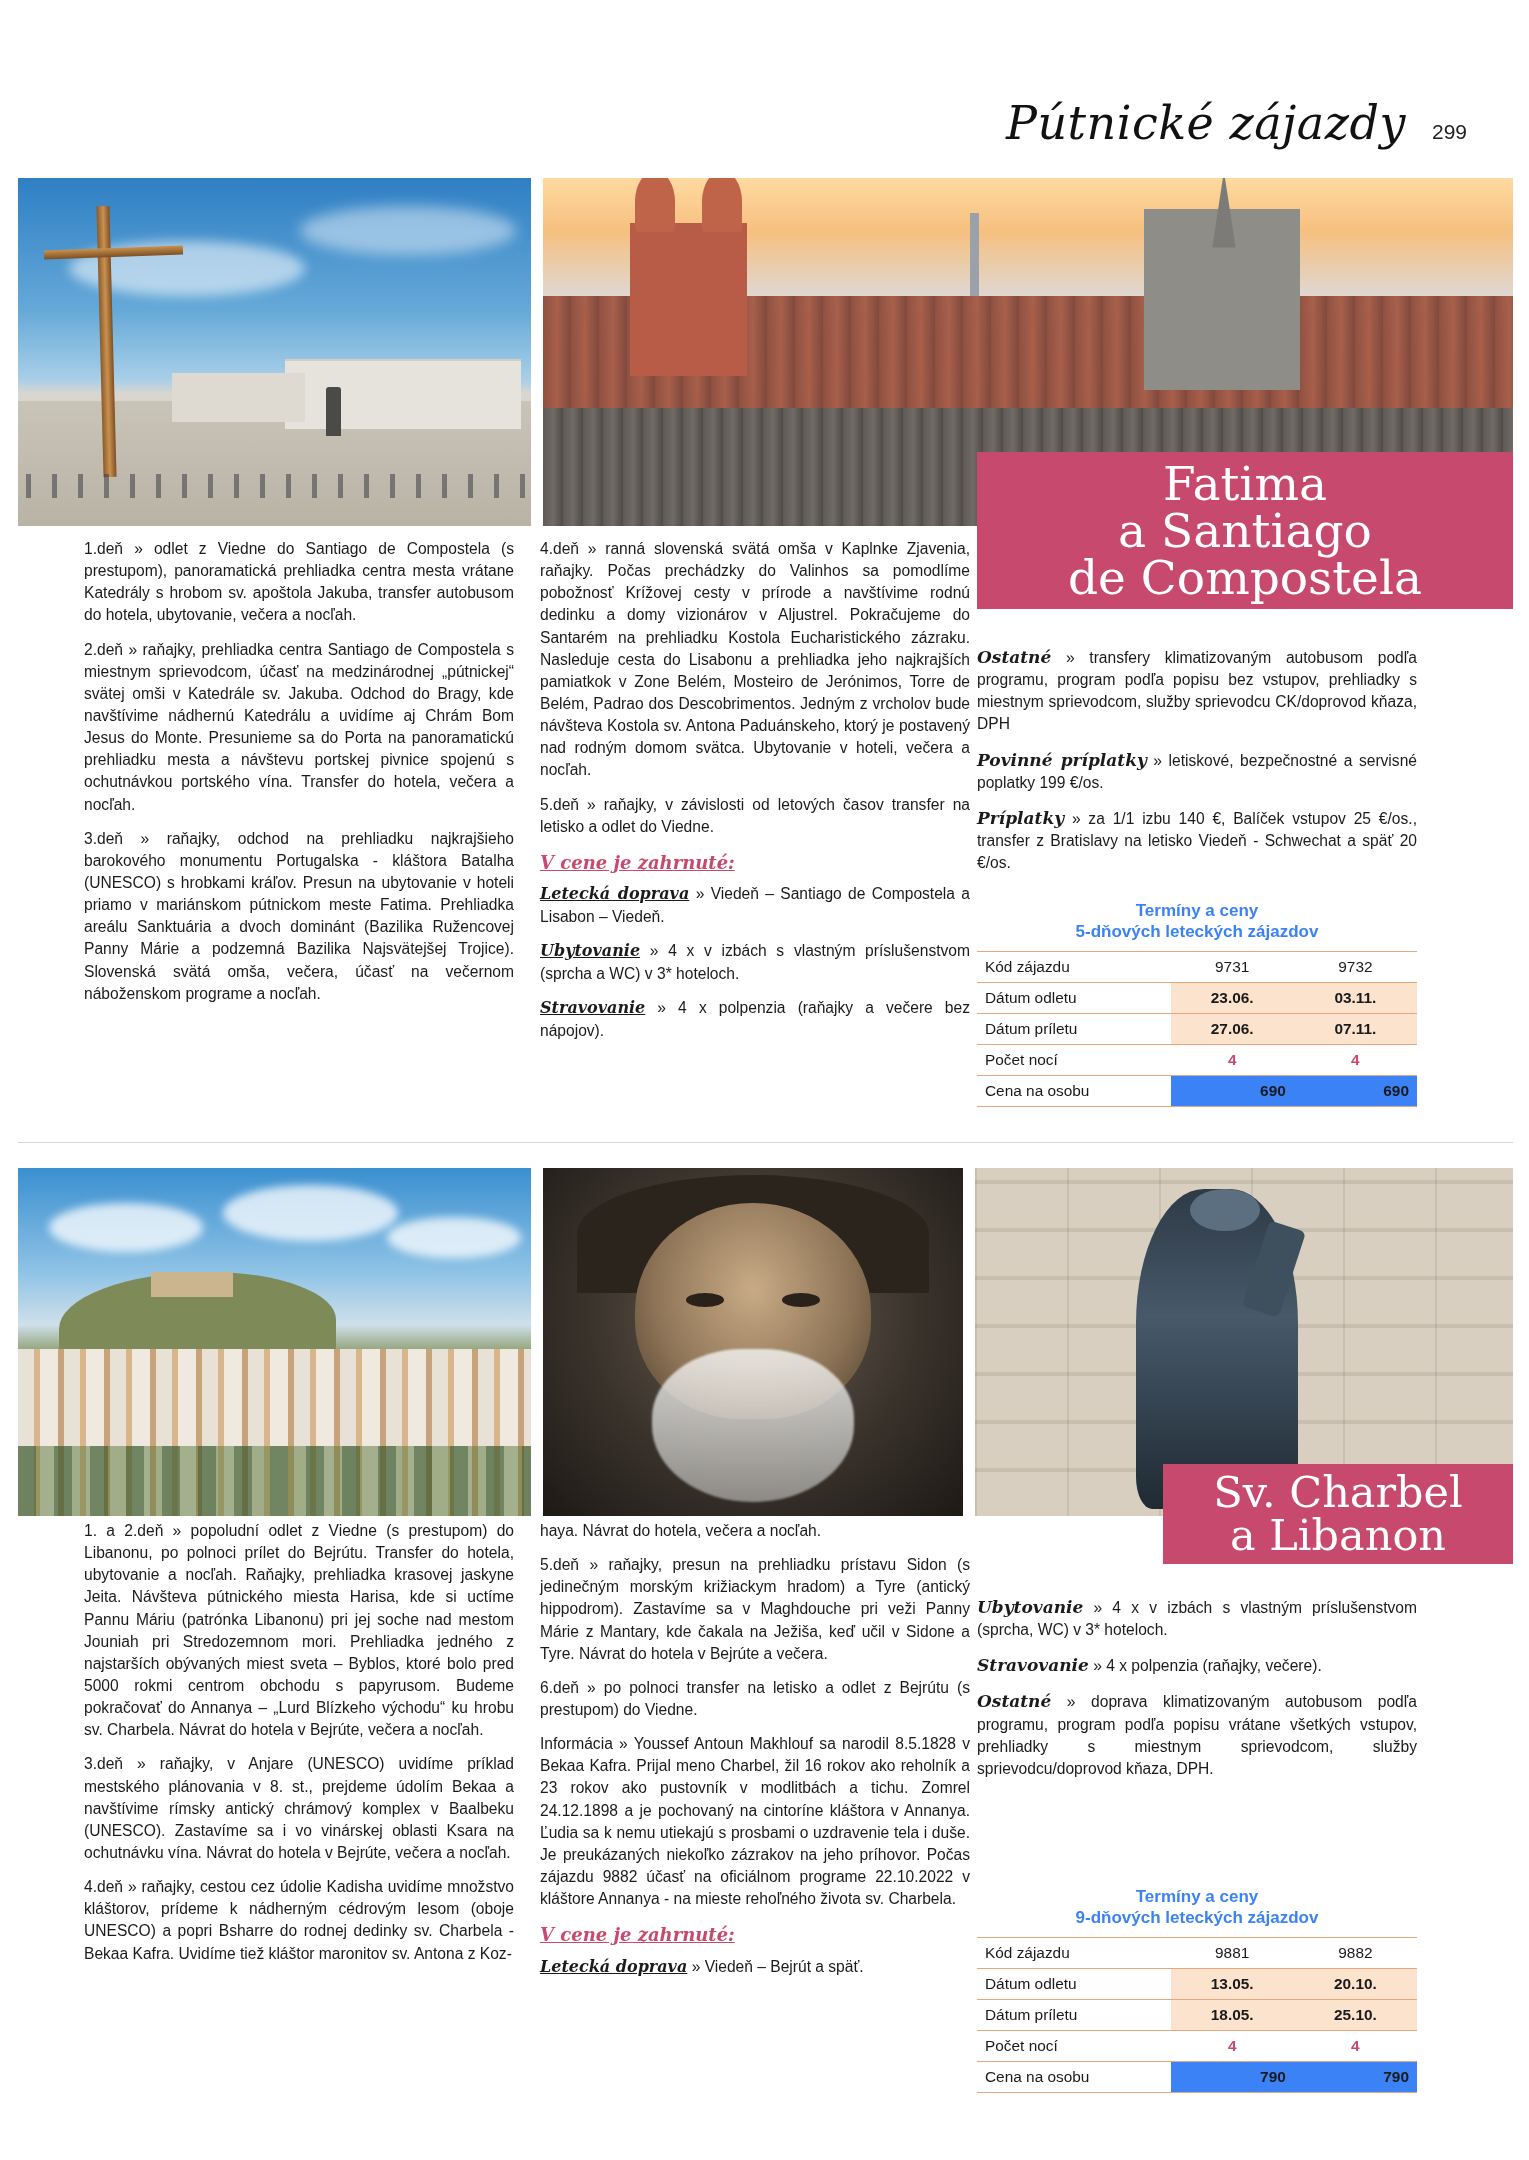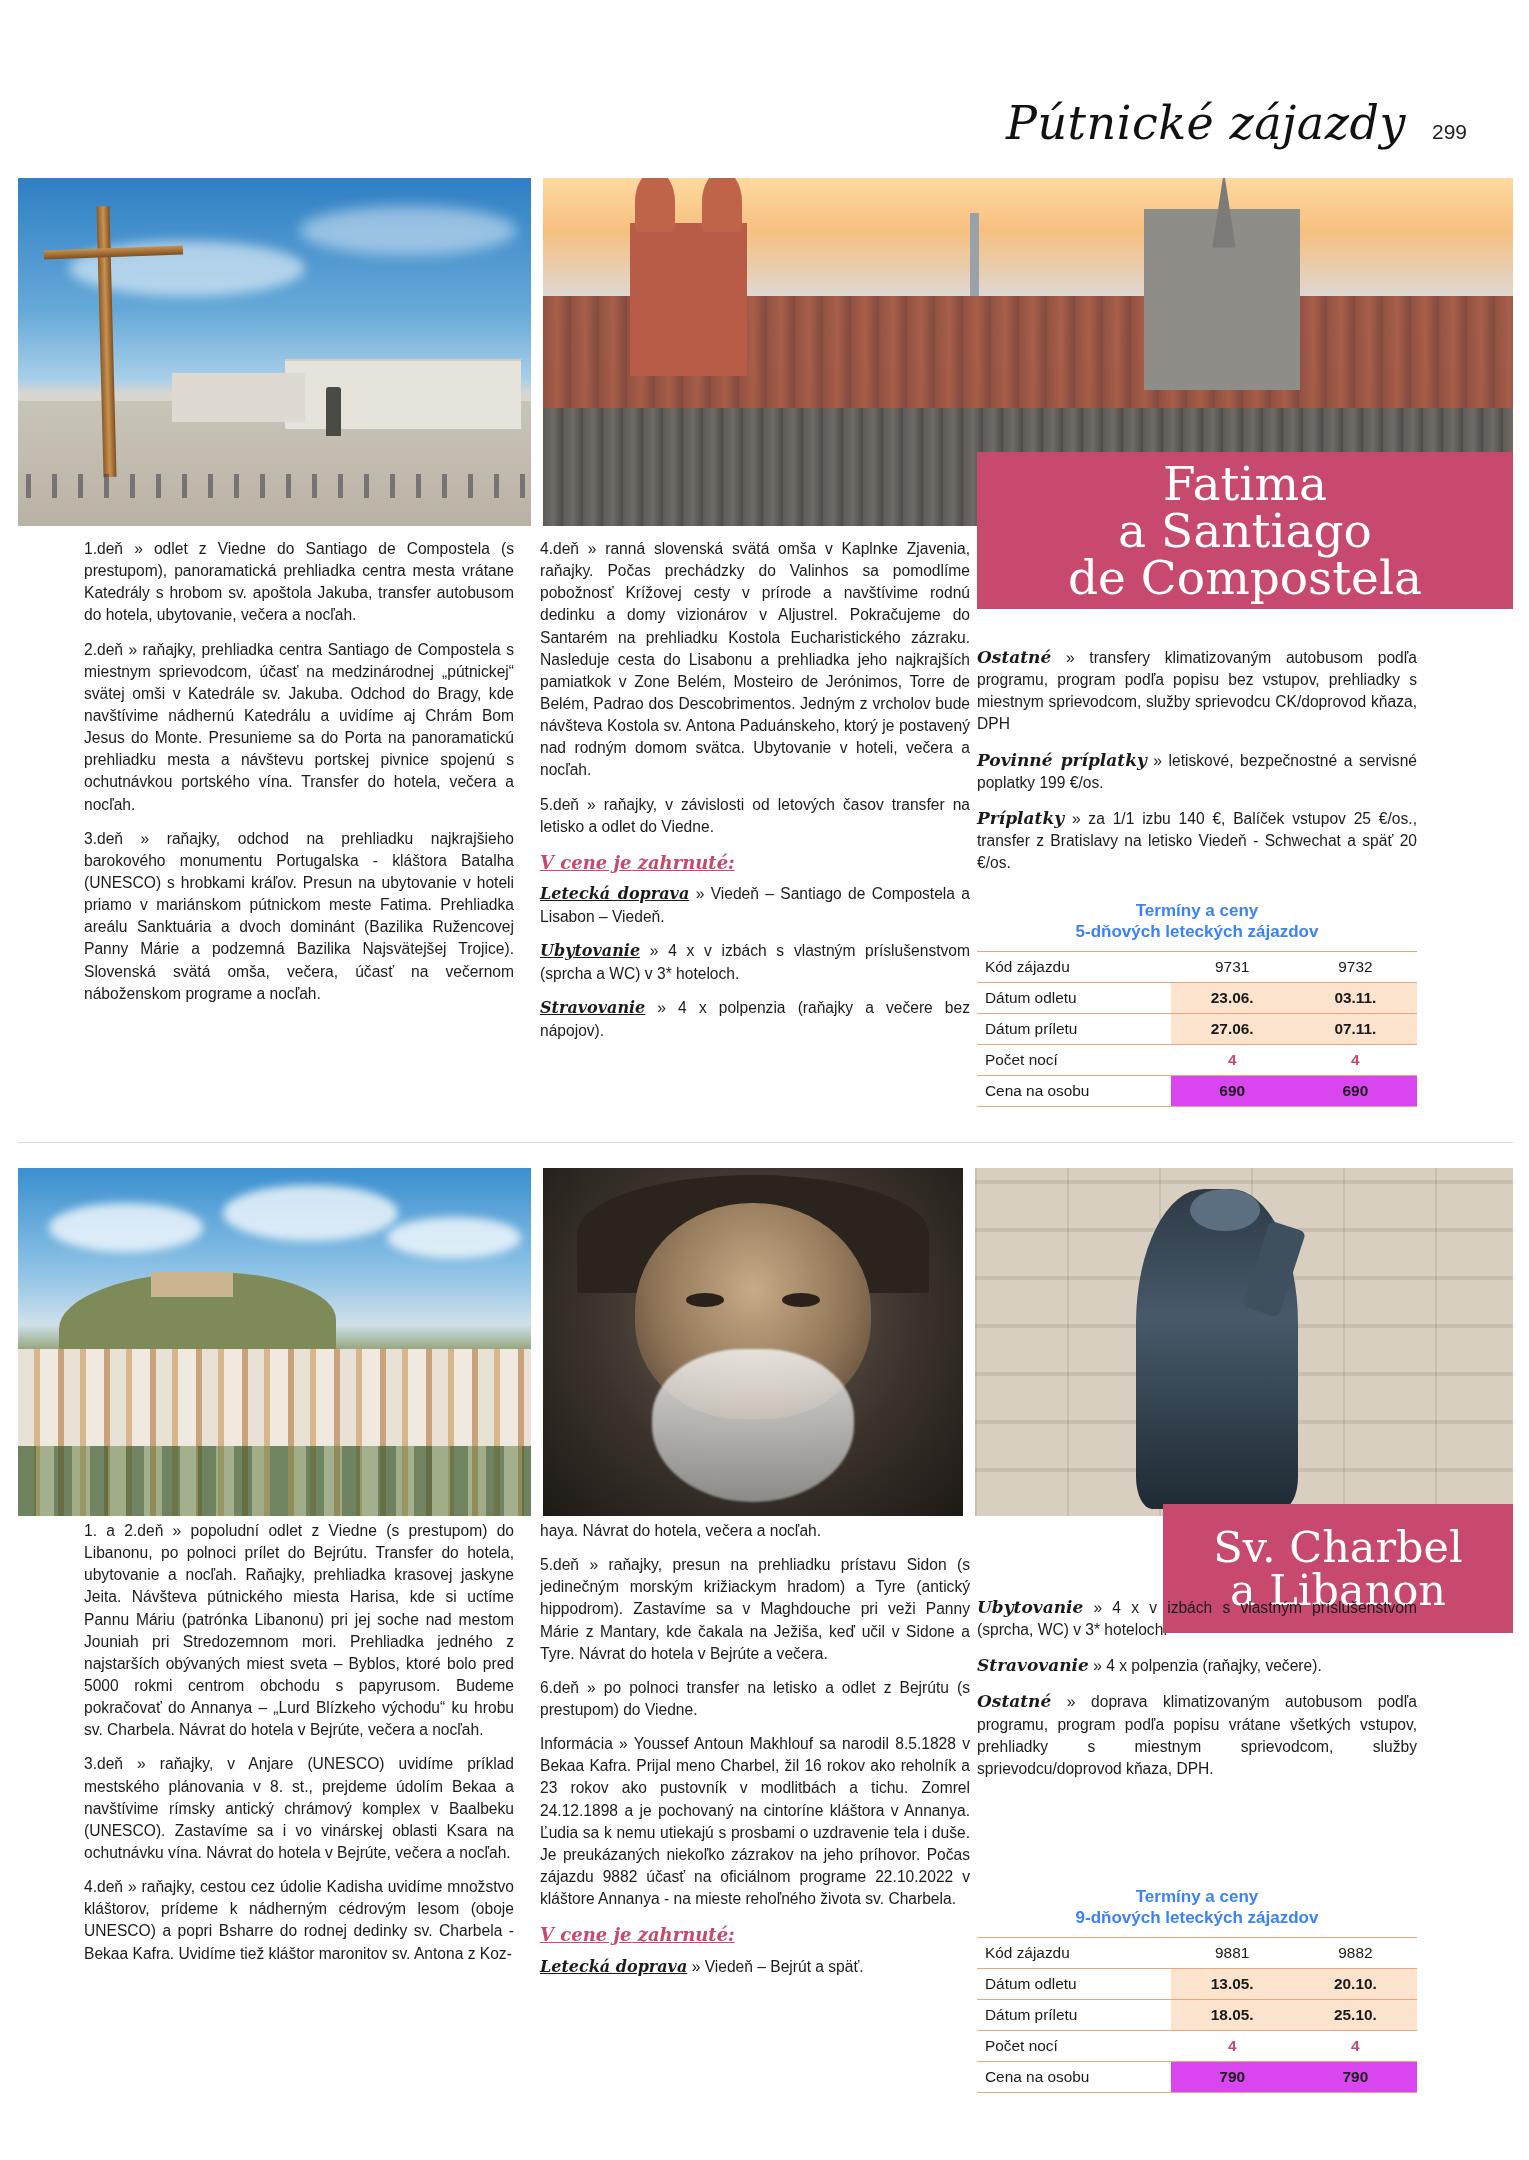--- a/index.html
+++ b/index.html
@@ -139,21 +139,21 @@
     display:flex; align-items:center; justify-content:center;
     text-align:center;
   }
   .banner .banner-text {
     font-family: "DejaVu Serif", serif;
     font-weight: 400;
     line-height: 1.0;
   }
   #banner-fatima { left: 977px; top: 452px; width: 536px; height: 157px; }
   #banner-fatima .banner-text { font-size: 47px; padding: 0 12px; }
-  #banner-charbel { left: 1163px; top: 1504px; width: 350px; height: 129px; }
+  #banner-charbel { left: 1163px; top: 1464px; width: 350px; height: 100px; }
   #banner-charbel .banner-text { font-size: 43px; padding: 0 10px; }
 
   
   .col {
     position:absolute;
     font-family: "Liberation Sans", sans-serif;
     font-size: 15.6px;
     line-height: 1.42;
     color:#1b1b1b;
     text-align: justify;
@@ -220,21 +220,21 @@
     border-bottom: 1px solid #e7a77c;
   }
   table.price tr:first-child td { border-top: 1px solid #e7a77c; }
   table.price td.lbl { text-align:left; width:44%; }
   table.price td.val { text-align:center; width:28%; font-weight:700; }
   table.price tr.code td.val { font-weight:400; }
   table.price tr.shade td.val { background:#fbe3cd; }
   table.price tr.shade2 td.val { background:#fbe3cd; }
   table.price tr.count td.val { color:#c8496e; font-weight:700; }
   table.price tr.total td { border-bottom: 1px solid #e7a77c; }
-  table.price tr.total td.val { background:#d946ef; }
+  table.price tr.total td.val { background:#3b82f6;text-align:right; }
 
   
   #photo-greece {
     left: 18px; top: 1168px; width: 513px; height: 348px;
     background: linear-gradient(to bottom,#3a8fd0 0%,#8fc3e6 30%,#cfe0ea 45%,#7f8f55 55%,#5d6e3c 100%);
   }
   #photo-greece .cl {
     position:absolute; background: rgba(255,255,255,.75); border-radius:50%; filter: blur(4px);
   }
   #photo-greece .c1 { left:6%; top:10%; width:30%; height:14%; }

